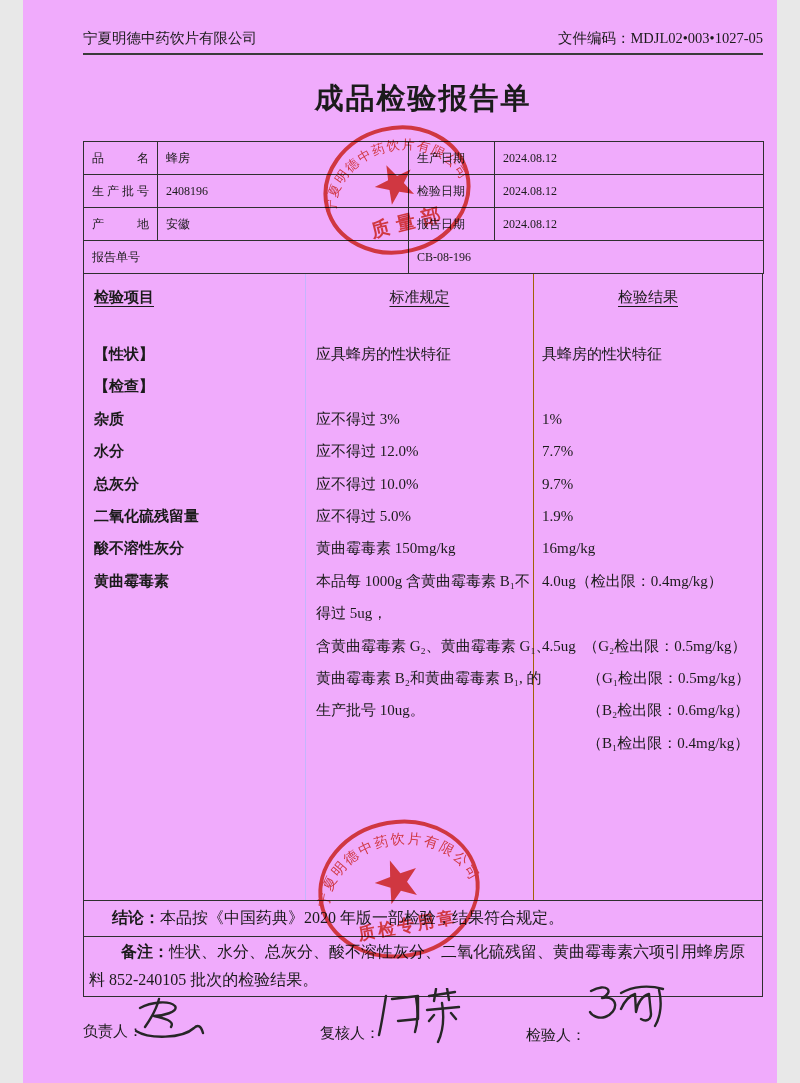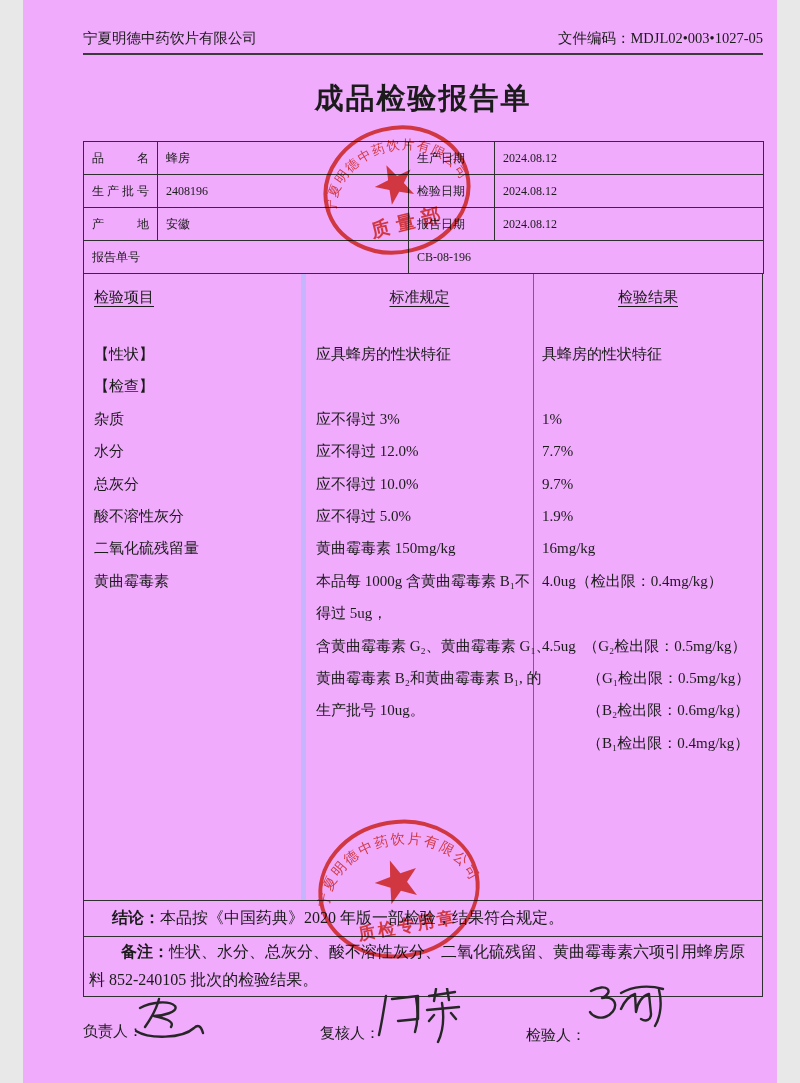--- a/index.html
+++ b/index.html
@@ -12,21 +12,21 @@
   .topbar{display:flex;justify-content:space-between;align-items:flex-end;padding-top:28px;font-size:14.5px;line-height:20px;}
   .rule{margin-top:5px;border-top:2px solid #3a3a3a;}
   .title{margin-top:24px;text-align:center;font-size:29px;font-weight:bold;letter-spacing:2px;line-height:38px;}
 
   table.info{margin-top:24px;width:680px;border-collapse:collapse;table-layout:fixed;font-size:12px;}
   table.info td{border:1px solid #2f2f2f;height:32px;padding:0 8px;overflow:hidden;white-space:nowrap;}
   td.jus{text-align:justify;text-align-last:justify;}
 
   .main{box-sizing:border-box;width:680px;height:627px;display:flex;border:1px solid #2f2f2f;border-top:none;font-size:15px;}
   .main .col{box-sizing:border-box;padding-top:8px;height:100%;}
-  .col-items{width:222px;border-right:5px solid #c4b5fd;}
+  .col-items{width:222px;border-right:1px solid #c4b5fd;font-weight:bold;}
   .col-standard{width:228px;border-right:1px solid #a16207;}
   .col-result{flex:1;}
   .colhead{height:30px;line-height:30px;white-space:pre;}
   .colhead span{text-decoration:underline;text-underline-offset:4px;}
   .col-items .colhead{padding-left:10px;text-align:left;}
   .col-standard .colhead,.col-result .colhead{text-align:center;}
   .spacer{height:26px;}
   .tline{height:32.4px;line-height:32.4px;white-space:pre;padding-left:10px;overflow:visible;}
   .col-result .tline{padding-left:8px;}
 
@@ -95,22 +95,22 @@
     <div class="main">
       <div class="col col-items">
         <div class="colhead"><span>检验项目</span></div>
         <div class="spacer"></div>
         <div>
             <div class="tline">【性状】</div>
             <div class="tline">【检查】</div>
             <div class="tline">杂质</div>
             <div class="tline">水分</div>
             <div class="tline">总灰分</div>
+            <div class="tline">二氧化硫残留量</div>
             <div class="tline">酸不溶性灰分</div>
-            <div class="tline">二氧化硫残留量</div>
             <div class="tline">黄曲霉毒素</div>
           </div>
       </div>
       <div class="col col-standard">
         <div class="colhead"><span>标准规定</span></div>
         <div class="spacer"></div>
         <div>
             <div class="tline">应具蜂房的性状特征</div>
             <div class="tline"></div>
             <div class="tline">应不得过 3%</div>

